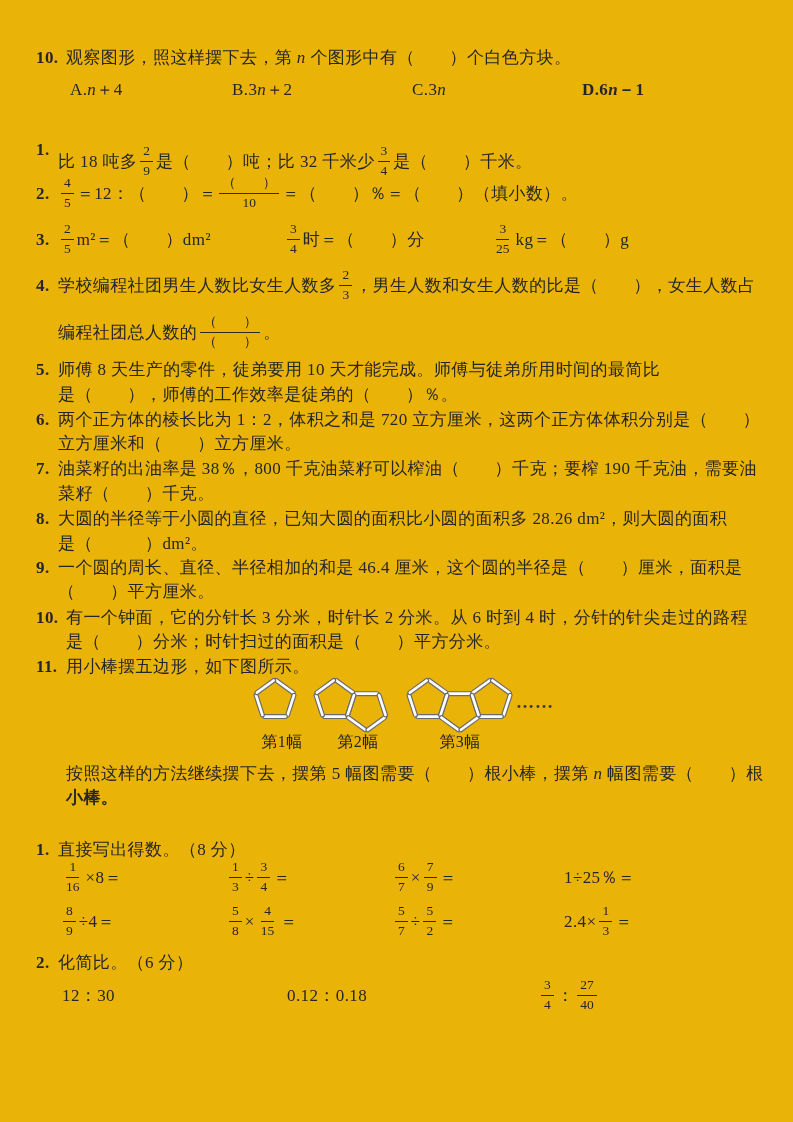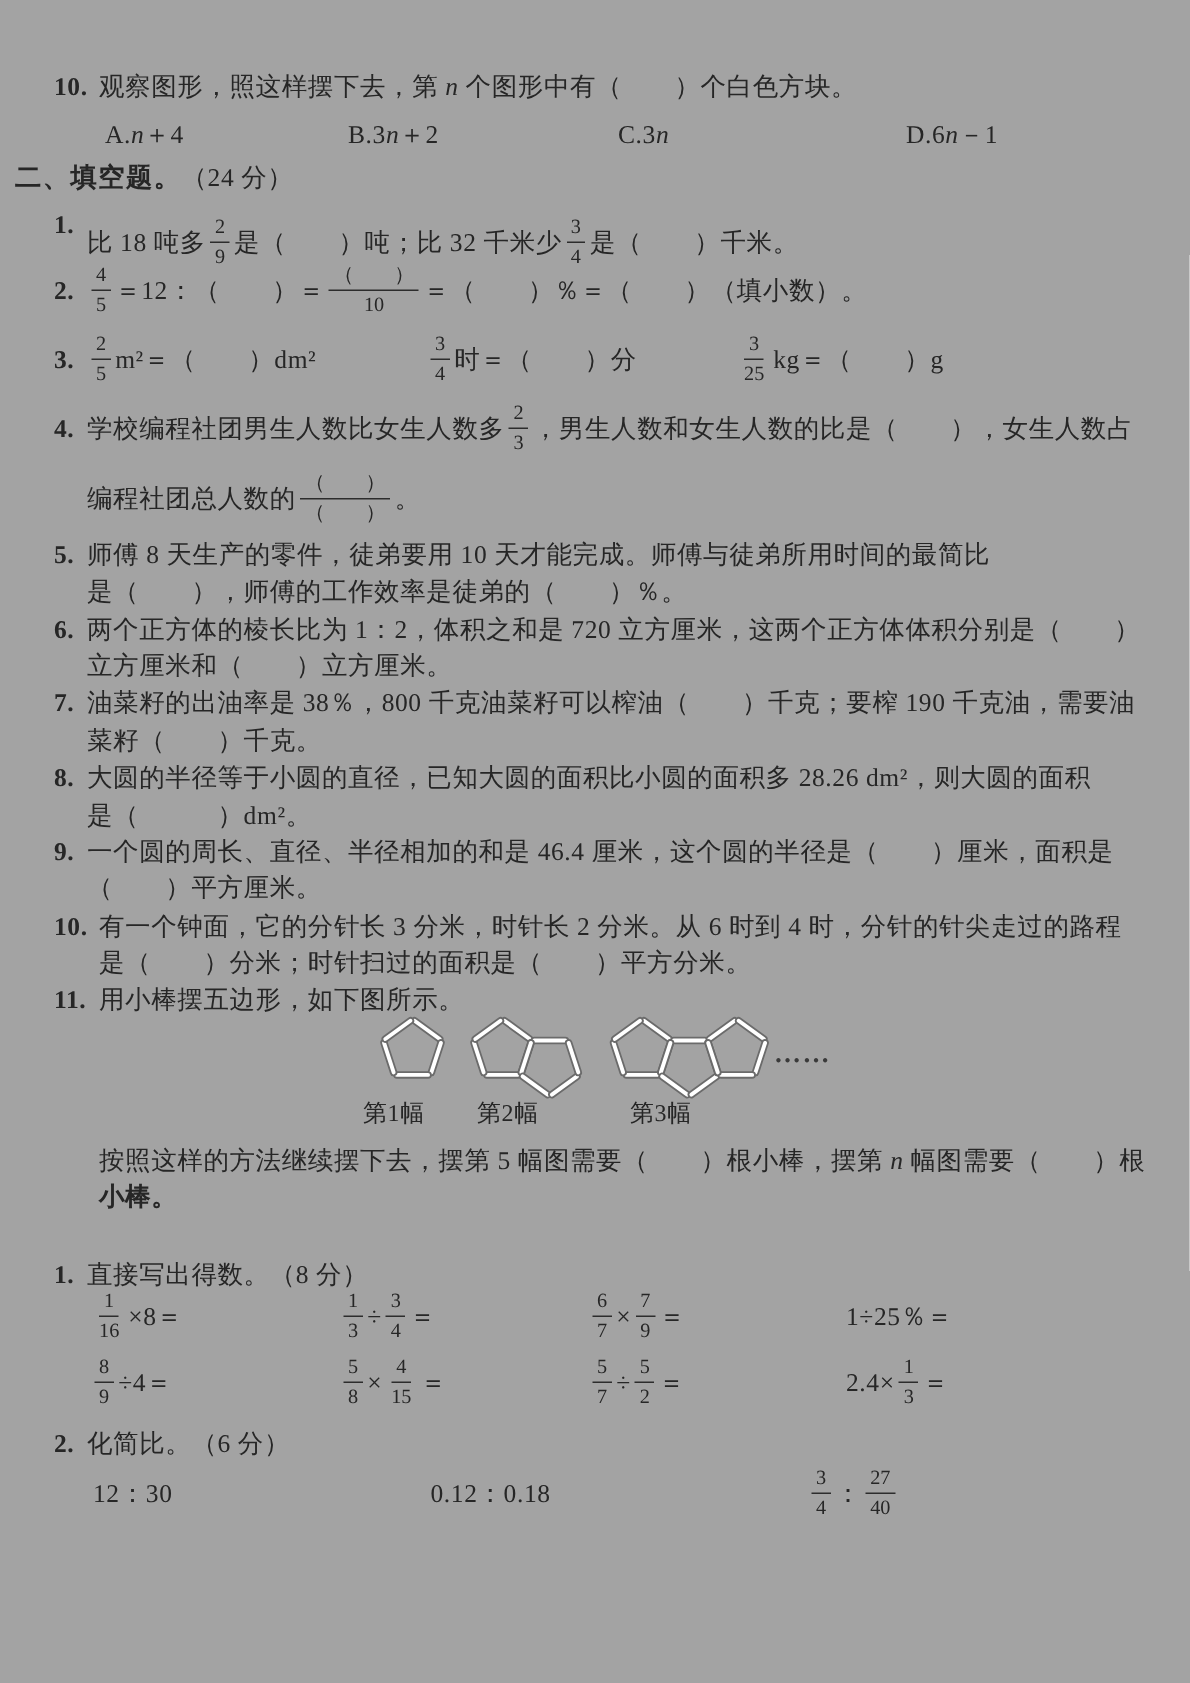--- a/index.html
+++ b/index.html
@@ -1,61 +1,58 @@
 <!DOCTYPE html>
 <html><head>
 <meta charset="utf-8">
 <style>
   html,body{margin:0;padding:0;background:#e8e8e8;}
   .page{
     position:relative;width:793px;height:1122px;margin:0 auto;
-    background:#a3a3a3;color:#262626;overflow:hidden;
+    background:#eab308;color:#262626;overflow:hidden;
     font-family:"Liberation Serif","DejaVu Serif",serif;
     font-size:17px;letter-spacing:0.4px;
   }
   .abs{position:absolute;white-space:nowrap;}
   .pl{line-height:24px;}
   .fl{line-height:44px;}
   .fl2{line-height:54px;}
   .qnum{font-weight:bold;}
   .sec-title{font-weight:bold;font-size:17.5px;letter-spacing:1px;}
   .sec-score{font-weight:normal;font-size:17px;letter-spacing:0.4px;}
   .frac{
     display:inline-flex;flex-direction:column;align-items:center;
     vertical-align:middle;margin:0 3px;transform:translateY(-2px);
     line-height:normal;letter-spacing:0;
   }
   .fn{display:block;padding:0 3px 1px;border-bottom:1.2px solid #2c2c2c;
       font-size:13.5px;line-height:1.2;text-align:center;}
   .fd{display:block;padding:1px 3px 0;font-size:13.5px;line-height:1.2;text-align:center;}
   i{font-style:italic;}
-  .fig-label{font-size:16px;text-align:left;width:80px;}
+  .fig-label{font-size:16px;text-align:center;width:80px;}
   .ellipsis{font-size:18px;font-weight:bold;letter-spacing:1px;color:#3a3a3a;}
   .footer{left:0;right:0;text-align:center;font-size:15px;letter-spacing:5px;color:#303030;}
   svg{position:absolute;overflow:visible;}
 </style>
 </head>
 <body>
 
 <div class="page">
 
   <div class="abs pl" style="top:46px;left:0;width:793px;">
     <span class="abs qnum" style="left:36px;">10.</span>
     <span class="abs" style="left:66px;">观察图形，照这样摆下去，第 <i>n</i> 个图形中有（　　）个白色方块。</span>
   </div>
   <div class="abs pl" style="top:78px;left:0;width:793px;">
     <span class="abs" style="left:70px;">A.<i>n</i>＋4</span>
     <span class="abs" style="left:232px;">B.3<i>n</i>＋2</span>
     <span class="abs" style="left:412px;">C.3<i>n</i></span>
-    <span class="abs" style="left:604px;">D.6<i>n</i>－1</span>
-  </div>
-
-  <div class="abs pl" style="top:106px;left:10px;">
-    <span class="sec-title">二、填空题。</span><span class="sec-score">（24 分）</span>
-  </div>
+    <span class="abs" style="left:582px;font-weight:bold;">D.6<i>n</i>－1</span>
+  </div>
+
 
   <div class="abs fl" style="top:128px;left:0;width:793px;">
     <span class="abs qnum" style="left:36px;">1.</span>
     <span class="abs" style="left:58px;margin-top:12px;">比 18 吨多<span class="frac">
           <span class="fn">2</span>
           <span class="fd">9</span>
         </span>是（　　）吨；比 32 千米少<span class="frac">
           <span class="fn">3</span>
           <span class="fd">4</span>
         </span>是（　　）千米。</span>

